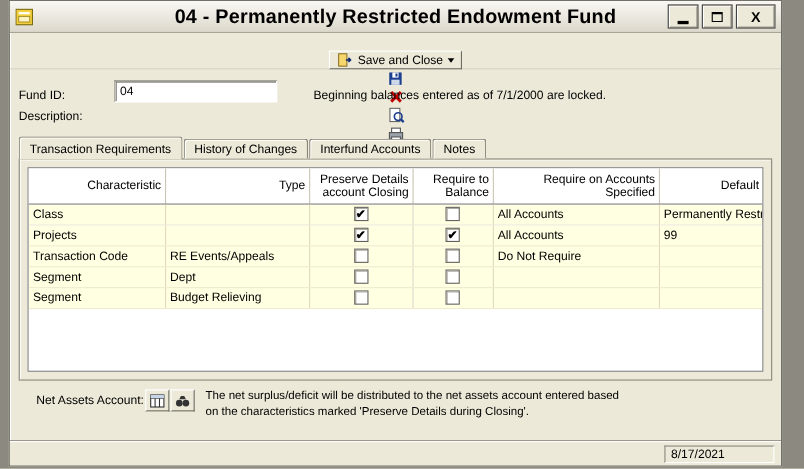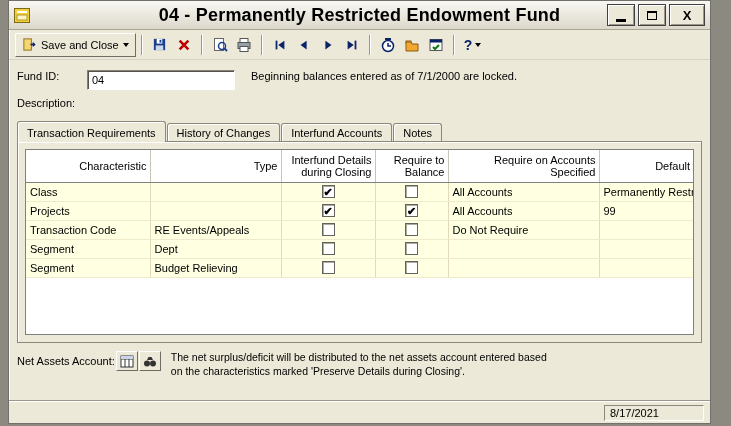--- a/index.html
+++ b/index.html
@@ -35,22 +35,23 @@
     border:1px solid #404040;
     box-shadow: inset 1px 1px 0 #fff, inset -1px -1px 0 #9b978b;
     display:flex; align-items:center; justify-content:center;
     cursor:default;
   }
   .win-btn.close { width:36px; font-weight:bold; font-size:13px; }
   .glyph-min { width:10px; height:3px; background:#000; margin-top:10px; }
   .glyph-max { width:10px; height:9px; border:1px solid #000; border-top:2px solid #000; }
   
   .toolbar {
-    height:30px; display:flex; align-items:center; padding:4px 6px;
+    height:30px; display:flex; align-items:center; padding:16px 6px;
     border-bottom:1px solid #d6d3c5;
+    flex-direction:column;
   }
   .tb-raised {
     display:flex; align-items:center; gap:4px;
     height:24px; padding:0 6px;
     background:#ECE9D8;
     border:1px solid; border-color:#fff #6f6d63 #6f6d63 #fff;
   }
   .tool-btn {
     width:24px; height:24px; display:flex; align-items:center; justify-content:center;
     background:transparent; border:1px solid transparent;
@@ -59,21 +60,21 @@
     width:0; height:20px; margin:0 5px;
     border-left:1px solid #9b978b; border-right:1px solid #fff;
   }
   .caret {
     width:0; height:0; display:inline-block;
     border-left:3px solid transparent; border-right:3px solid transparent;
     border-top:4px solid #000;
   }
   .help-q { color:#0a246a; font-weight:bold; font-size:14px; }
   
-  .field-row { display:flex; align-items:flex-start; padding:0 8px; }
+  .field-row { display:flex; align-items:flex-end; padding:0 8px;gap:17px; }
   .row-fund { margin-top:10px; }
   .row-desc { margin-top:7px; }
   .field-label { width:70px; flex:0 0 auto; }
   .sunken {
     background:#fff; height:20px; font-size:11px; padding:1px 4px;
     font-family:"Liberation Sans", sans-serif;
     border:1px solid; border-color:#848276 #fff #fff #848276;
     box-shadow: inset 1px 1px 0 #55534b;
     outline:none;
   }
@@ -112,21 +113,21 @@
   }
   table.grid td:last-child { border-right:none; }
   td.cb-cell { text-align:center; }
   .cb {
     display:inline-block; width:13px; height:13px; background:#fff;
     border:1px solid #64625a; box-shadow: inset 1px 1px 0 #aeab9f;
     font-size:11px; line-height:12px; font-weight:bold; text-align:center;
     vertical-align:middle;
   }
   
-  .bottom-row { display:flex; align-items:flex-start; margin:8px 8px 0; }
+  .bottom-row { display:flex; align-items:flex-start; margin:8px 24px 0; }
   .na-label { margin-top:4px; flex:0 0 auto; }
   .na-input { width:180px; margin-left:6px; }
   .mini-btn {
     width:22px; height:20px; margin-left:1px;
     background:#ECE9D8; border:1px solid; border-color:#fff #6f6d63 #6f6d63 #fff;
     display:flex; align-items:center; justify-content:center;
   }
   .na-note { margin-left:10px; width:378px; font-size:10.5px; line-height:1.3; }
   
   .statusbar {
@@ -305,21 +306,21 @@
             <col style="width:131px">
             <col style="width:94px">
           <col style="width:73px">
             <col style="width:151px">
             <col>
         </colgroup>
         <thead>
           <tr>
             <th>Characteristic</th>
             <th>Type</th>
-            <th>Interfund Details during Closing</th>
+            <th>Preserve Details account Closing</th>
             <th>Require to Balance</th>
             <th>Require on Accounts Specified</th>
             <th>Default</th>
           </tr>
         </thead>
         <tbody>
             <tr>
               <td>Class</td>
               <td></td>
               <td class="cb-cell"><span class="cb checked">✔</span></td>

